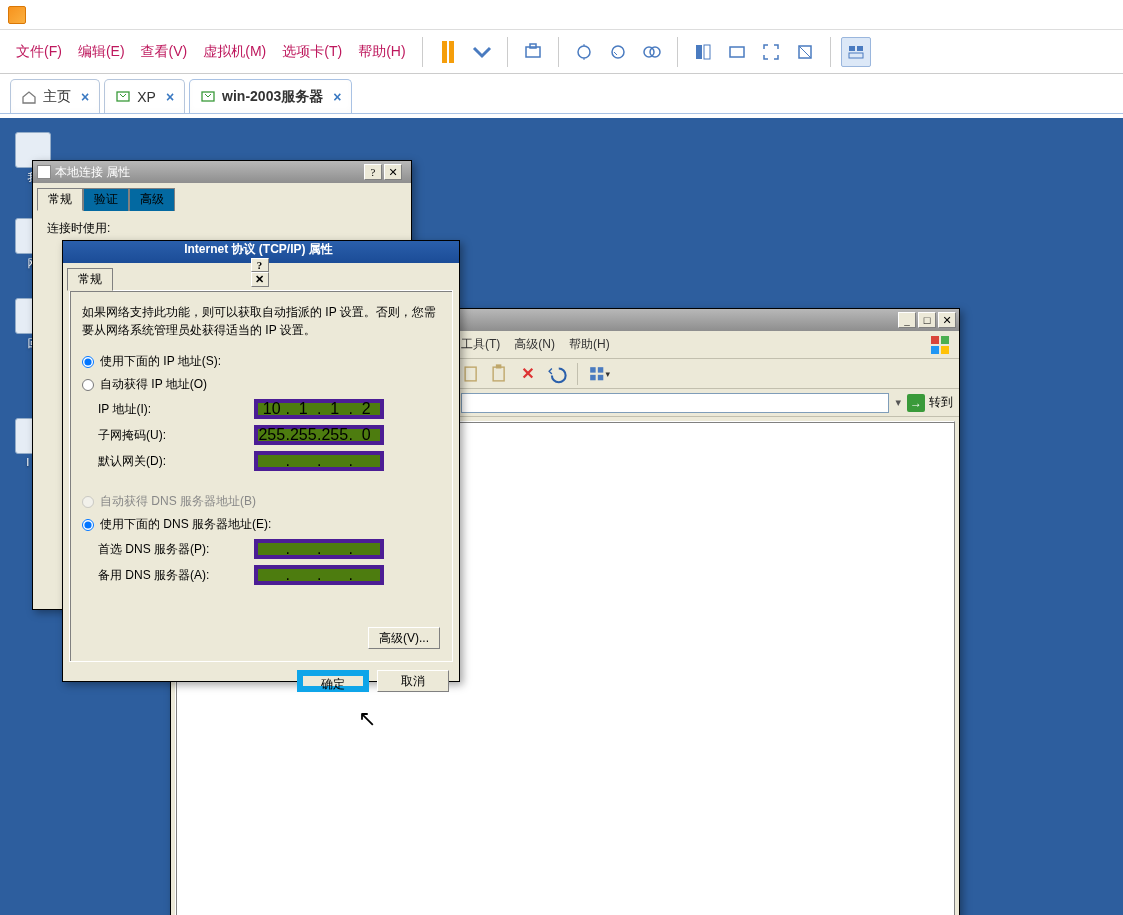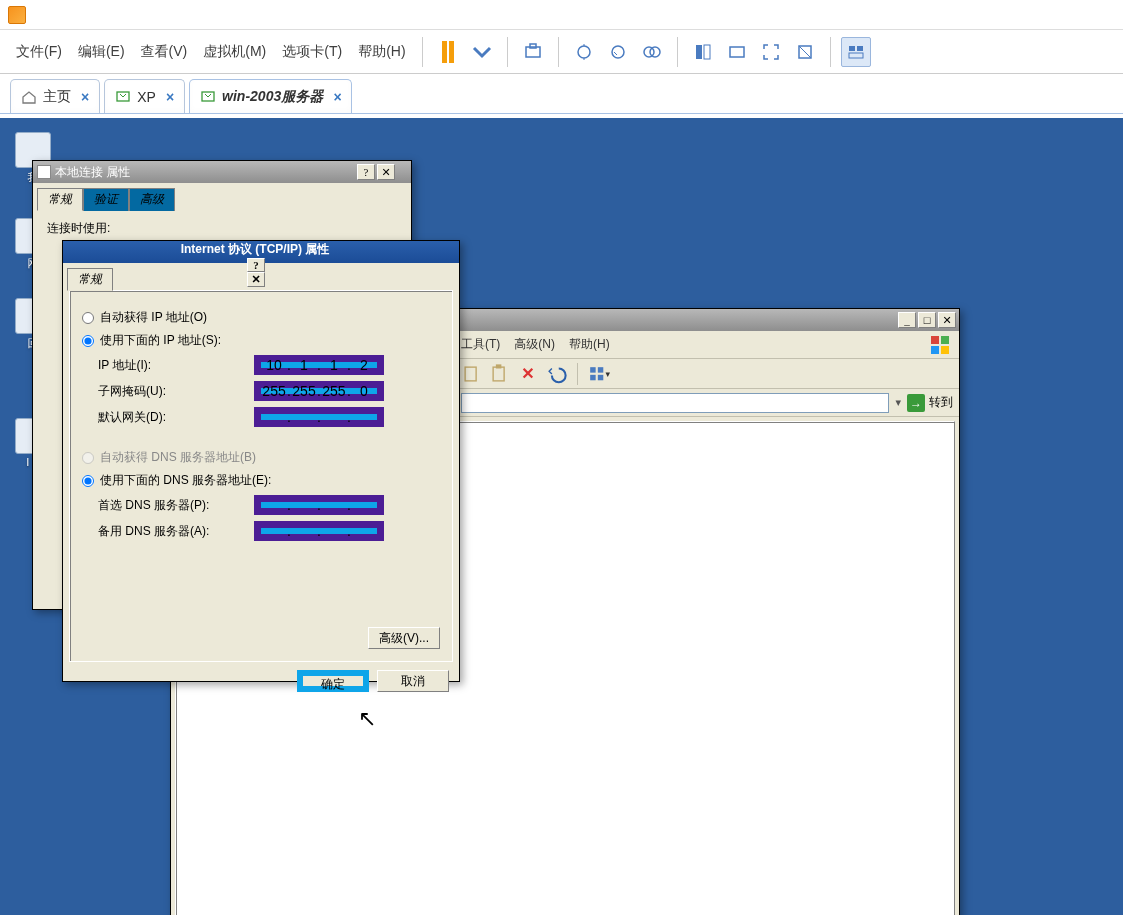--- a/index.html
+++ b/index.html
@@ -2,52 +2,52 @@
 <html><head>
 <meta charset="utf-8">
 <style>
 * { box-sizing: border-box; margin: 0; padding: 0; font-family: "Microsoft YaHei", Tahoma, sans-serif; }
 body { width: 1123px; height: 915px; background: #fff; position: relative; overflow: hidden; }
 
 
 .vmw-titlebar { height: 30px; display: flex; align-items: center; padding: 0 8px; font-size: 14px; color: #333; border-bottom: 1px solid #ddd; }
 .vmw-logo { width: 18px; height: 18px; background: linear-gradient(135deg,#f7931e,#fbb040); border: 1px solid #d97706; border-radius: 2px; margin-right: 6px; }
 .vmw-menubar { height: 44px; display: flex; align-items: center; padding: 0 10px; gap: 4px; border-bottom: 1px solid #ccc; font-size: 14px; }
-.vmw-menubar .mitem { padding: 4px 6px; color: #404040; cursor: default; }
+.vmw-menubar .mitem { padding: 4px 6px; color: #be185d; cursor: default; }
 .vmw-toolbar-sep { width: 1px; height: 30px; background: #ccc; margin: 0 6px; }
 .vmw-tb-btn { width: 30px; height: 30px; display: flex; align-items: center; justify-content: center; border-radius: 2px; }
 .vmw-tb-btn svg { width: 20px; height: 20px; }
 .vmw-pause { display: flex; align-items: center; gap: 2px; }
 .vmw-pause .bar { width: 5px; height: 22px; background: #f59e0b; }
 .vmw-tabs { height: 40px; display: flex; align-items: flex-end; padding: 0 10px 0 10px; border-bottom: 1px solid #a9c2e4; }
 .vmw-tab { height: 34px; display: flex; align-items: center; gap: 6px; padding: 0 10px; border: 1px solid #b6c6dc; border-bottom: none; border-radius: 5px 5px 0 0; background: #fff; margin-right: 4px; font-size: 14px; color: #333; cursor: default; box-shadow: 0 -2px 6px rgba(0,0,0,.02) inset;}
 .vmw-tab .ticon { width: 16px; height: 16px; }
 .vmw-tab .close { color: #3a79c2; font-weight: bold; margin-left: 4px; }
-.vmw-tab.active { border-color: #a9c2e4; font-weight: 600; font-style: italic; }
+.vmw-tab.active { border-color: #a9c2e4; font-weight: 600; }
 .vmw-viewport { position: absolute; left: 0; right: 0; top: 118px; bottom: 0; background: #2d5e9e; }
 
 
 .desk-icon { position: absolute; width: 42px; text-align: center; color: #fff; font-size: 11px; text-shadow: 0 1px 2px rgba(0,0,0,.5); }
 .desk-icon .ic { width: 36px; height: 36px; margin: 0 auto 2px; background: #e6edf5; border: 1px solid #94adc9; border-radius: 3px; }
 
 
 .win { position: absolute; background: #ece9d8; border: 1px solid #000; box-shadow: 3px 3px 8px rgba(0,0,0,.35); }
-.win .tb { height: 22px; display: flex; align-items: center; padding: 0 16px 0 4px; font-size: 12px; color: #fff; }
+.win .tb { height: 22px; display: flex; align-items: center; padding: 0 9px 0 4px; font-size: 12px; color: #fff; }
 .tb-active { background: linear-gradient(#2a5fab,#1b4c97); font-weight: bold; flex-direction: column; }
 .tb-inactive { background: linear-gradient(#b8b8b8,#8e8e8e); }
 .tb .spacer { flex: 1; }
 .tb-btn { width: 18px; height: 16px; background: #ece9d8; border: 1px solid #808080; border-top-color: #fff; border-left-color: #fff; margin-left: 2px; display: flex; align-items: center; justify-content: center; font-size: 11px; font-family: Tahoma; color: #000; cursor: default; }
 .tabstrip { display: flex; padding: 4px 4px 0 4px; }
-.tabstrip .tab { padding: 2px 10px; font-size: 12px; background: #ece9d8; border: 1px solid #808080; border-bottom: none; position: relative; top: 1px; cursor: default; font-style: italic;}
+.tabstrip .tab { padding: 2px 10px; font-size: 12px; background: #ece9d8; border: 1px solid #808080; border-bottom: none; position: relative; top: 1px; cursor: default;}
 .tabstrip .tab.active { background: #ece9d8; border-bottom: 1px solid #ece9d8; z-index: 2; }
 .tabstrip .tab:not(.active){ background: #0369a1; }
 .win .body { padding: 10px 14px; font-size: 12px; color: #000; }
 .row { display: flex; align-items: center; margin: 6px 0; gap: 6px; }
 .row label { width: 150px; font-size: 12px; }
-.ip-input { display: flex; width: 130px; height: 20px; background: #0ea5e9; border: 7px solid #4c1d95; font-family: Tahoma,monospace; font-size: 14px; align-items: center; justify-content: space-evenly; }
+.ip-input { display: flex; width: 130px; height: 20px; background: #4d7c0f; border: 4px solid #4c1d95; font-family: Tahoma,monospace; font-size: 16px; align-items: center; justify-content: space-evenly; }
 .ip-input span { text-align: center; width: 28px;}
 .ip-input .dot { width: 4px; text-align:center;}
 .radio { width: 12px; height: 12px; }
 .btn { min-width: 72px; height: 22px; background: #ece9d8; border: 1px solid #808080; border-top-color:#fff; border-left-color:#fff; font-size: 12px; padding: 0 8px; cursor: default;}
 .btns-right { display: flex; justify-content: flex-end; gap: 8px; padding: 8px 10px; }
 
 
 .explorer { position: absolute; left: 170px; top: 190px; width: 790px; height: 620px; background: #ece9d8; border: 1px solid #000; box-shadow: 3px 3px 8px rgba(0,0,0,.35); }
 .explorer .tb { height: 22px; background: linear-gradient(#b8b8b8,#8e8e8e); display:flex; align-items:center; padding:0 3px;}
 .explorer .menurow { height: 28px; display: flex; align-items: center; padding: 0 8px; gap: 14px; font-size: 12px; border-bottom: 1px solid #c2bfae; justify-content:flex-start;}
@@ -275,28 +275,29 @@
     <div class="tb tb-active">
       <span>Internet 协议 (TCP/IP) 属性</span>
       <div class="spacer"></div>
       <div class="tb-btn">?</div>
       <div class="tb-btn">✕</div>
     </div>
     <div class="tabstrip">
       <div class="tab active">常规</div>
     </div>
     <div class="body" style="border:1px solid #fff; box-shadow:1px 1px #808080 inset; margin:0 6px; padding:12px; height:372px; position:relative;">
-
+      <div style="font-size:12px; line-height:1.5; margin-bottom:14px">如果网络支持此功能，则可以获取自动指派的 IP 设置。否则，您需要从网络系统管理员处获得适当的 IP 设置。</div>
+
+      <div class="row">
+          <input type="radio" class="radio" checked="" style="">
+          <span>使用下面的 IP 地址(S):</span>
+        </div>
       <div class="row">
           <input type="radio" class="radio" style="">
           <span>自动获得 IP 地址(O)</span>
-        </div>
-      <div class="row">
-          <input type="radio" class="radio" checked="" style="">
-          <span>使用下面的 IP 地址(S):</span>
         </div>
 
       <div style="padding-left:16px">
         <div class="row">
             <label>IP 地址(I):</label>
           <div class="ip-input">
               <span>10</span>
               <span class="dot">.</span>
               <span>1</span>
               <span class="dot">.</span>

